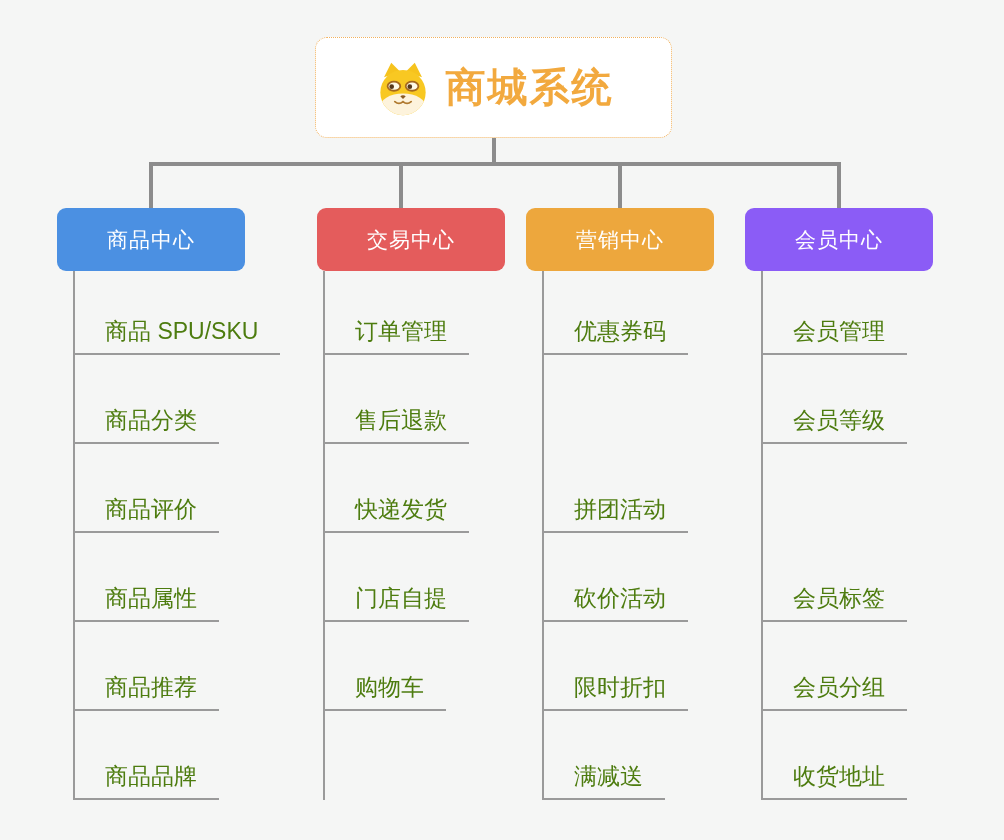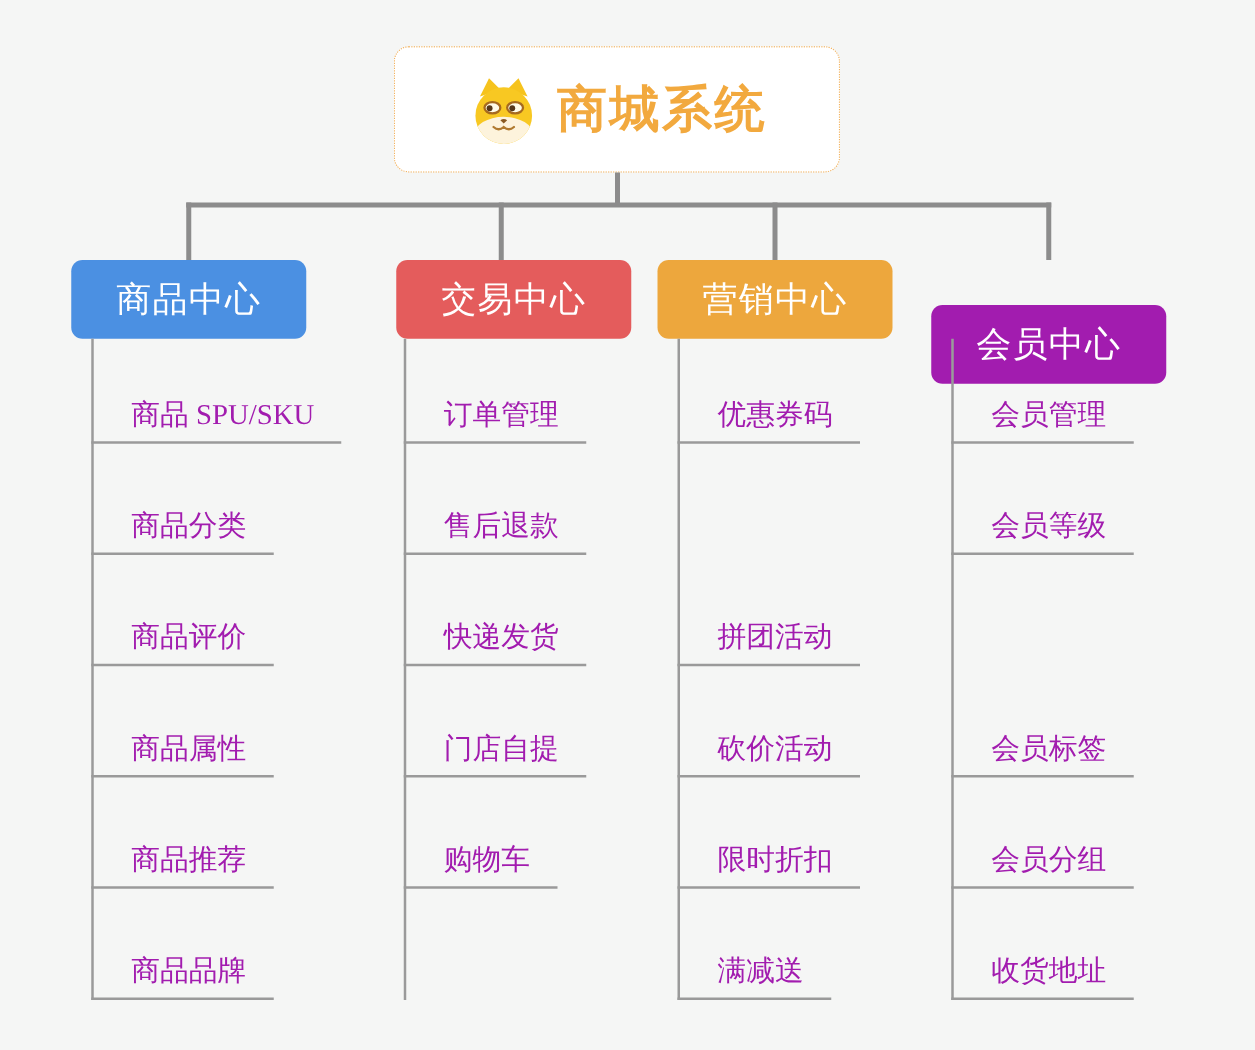--- a/index.html
+++ b/index.html
@@ -15,28 +15,28 @@
   
   .connector{position:absolute;background:#8c8c8c;}
   .conn-root-stub{left:492px;top:138px;width:4px;height:26px;}
   .conn-horizontal{left:149px;top:162px;width:692px;height:4px;}
   .conn-stub{top:162px;width:4px;height:46px;}
   .stub-1{left:149px;} .stub-2{left:399px;} .stub-3{left:618px;} .stub-4{left:837px;}
 
   
   .branch{position:absolute;top:208px;width:188px;}
   .b1{left:57px;} .b2{left:307px;padding-left:10px;} .b3{left:526px;} .b4{left:745px;}
-  .branch-box{height:63px;border-radius:9px;color:#ffffff;font-size:28px;letter-spacing:1px;
+  .branch-box{height:63px;border-radius:9px;color:#ffffff;font-size:21px;letter-spacing:1px;
     display:flex;align-items:center;justify-content:center;}
   .branch-line{position:absolute;left:16px;top:63px;width:2px;height:529px;background:#9a9a9a;}
 
   
-  .item{position:absolute;left:16px;white-space:nowrap;font-size:23px;color:#a21caf;
+  .item{position:absolute;left:16px;white-space:nowrap;font-size:23px;color:#4d7c0f;
     padding:0 22px 7px 32px;height:29px;line-height:29px;border-bottom:2px solid #9a9a9a;
-    box-sizing:content-box;background:transparent;font-family:Liberation Serif, serif;}
+    box-sizing:content-box;background:transparent;}
   .i0{top:109px;} .i1{top:198px;} .i2{top:287px;} .i3{top:376px;} .i4{top:465px;} .i5{top:554px;text-align:center;}
 </style>
 </head>
 <body>
 
 <div class="canvas">
 
   <div class="root-node">
     <span style="display:flex;">
       <svg width="58" height="58" viewBox="0 0 64 64">
@@ -92,21 +92,21 @@
     <div class="branch-box" style="background-color: rgb(237, 167, 61);">营销中心</div>
     <div class="branch-line"></div>
     <div class="item i0">优惠券码</div>
     <div class="item i2">拼团活动</div>
     <div class="item i3">砍价活动</div>
     <div class="item i4">限时折扣</div>
     <div class="item i5">满减送</div>
   </div>
 
   <div class="branch b4">
-    <div class="branch-box" style="background-color: #a21caf; margin-top: 36px;">会员中心</div>
+    <div class="branch-box" style="background-color: #8b5cf6;">会员中心</div>
     <div class="branch-line"></div>
     <div class="item i0">会员管理</div>
     <div class="item i1">会员等级</div>
     <div class="item i3">会员标签</div>
     <div class="item i4">会员分组</div>
     <div class="item i5">收货地址</div>
   </div>
 
 </div>
 

